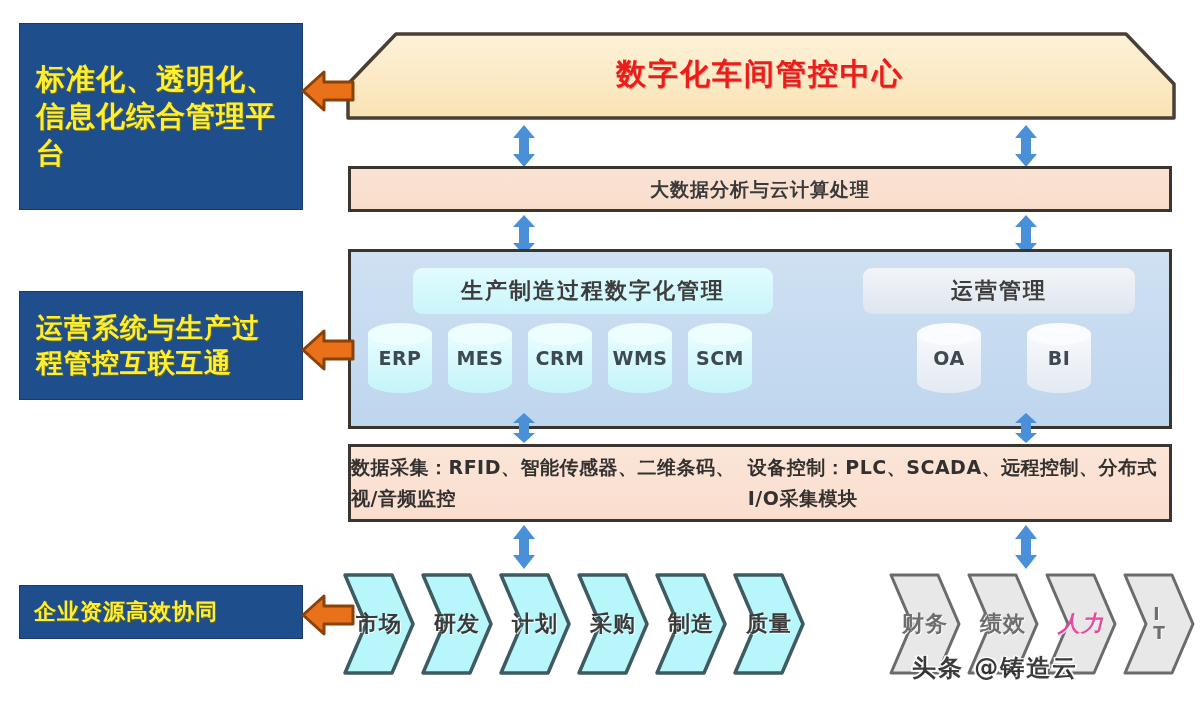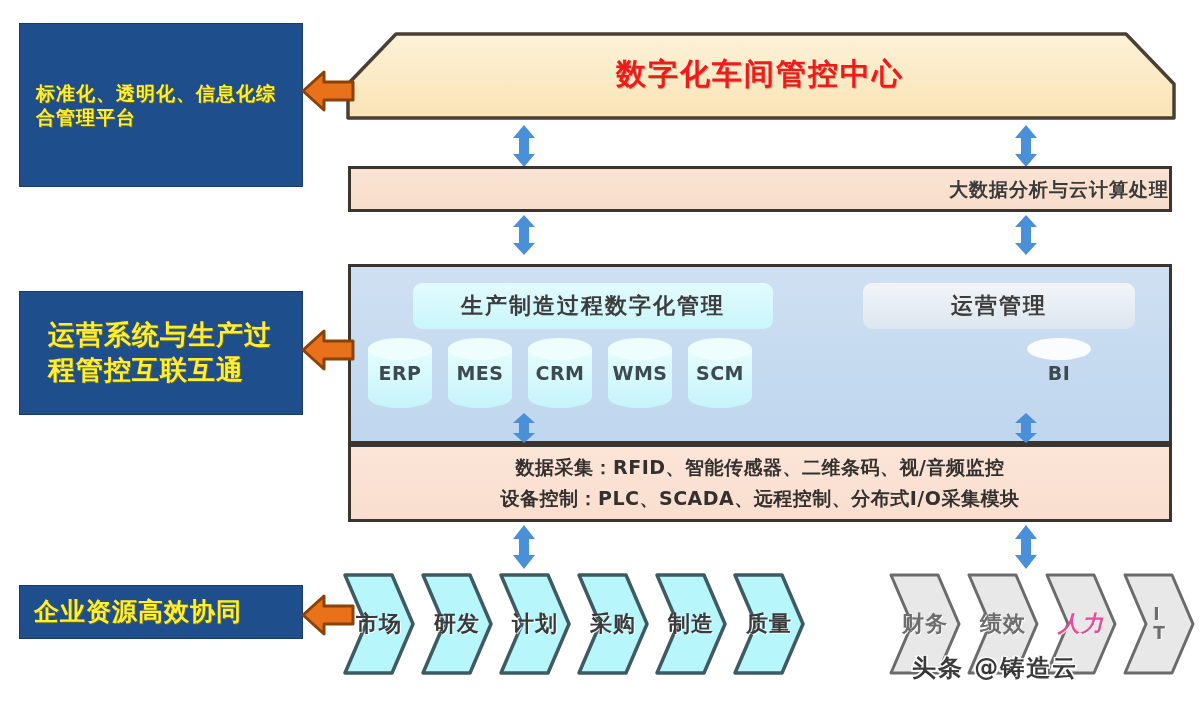--- a/index.html
+++ b/index.html
@@ -25,22 +25,22 @@
     align-items:center;
     box-sizing:border-box;
     text-shadow:1px 1px 0 #6a6a1a;
   }
   .left-label .ll-text{
     display:block;
     width:100%;
     line-height:1.28;
   }
 
-  #label-platform{left:20px;top:24px;width:282px;height:162px;padding:8px 14px;font-size:19px;}
-  #label-ops{left:20px;top:292px;width:282px;height:122px;padding:6px 26px;font-size:27px;}
+  #label-platform{left:20px;top:24px;width:282px;height:185px;padding:8px 14px;font-size:29px;}
+  #label-ops{left:20px;top:292px;width:282px;height:107px;padding:6px 14px;font-size:27px;}
 
   
   .orange-arrow{position:absolute;}
   #oa1{left:300px;top:66px;}
   #oa2{left:300px;top:325px;}
   #oa3{left:300px;top:590px;}
 
   
   .blue-arrow{position:absolute;}
 
@@ -53,27 +53,27 @@
     text-shadow:1px 1px 1px rgba(0,0,0,.25);
     text-align:right;
   }
 
   
   #bigdata{
     left:348px;top:166px;width:824px;height:46px;
     background:linear-gradient(180deg,#fae3d4 0%,#f8ddcb 100%);
   }
   #bigdata .btxt{
-    width:100%;text-align:right;line-height:40px;
+    width:100%;text-align:center;line-height:40px;
     color:#3a3a3a;font-size:19px;font-weight:bold;letter-spacing:1px;
   }
 
   
   #midpanel{
-    left:348px;top:264px;width:824px;height:180px;
+    left:348px;top:249px;width:824px;height:180px;
     background:linear-gradient(180deg,#cfe0f2 0%,#bed6ee 100%);
   }
   .sub-head{
     position:absolute;border-radius:9px;
     display:flex;align-items:center;justify-content:center;
     font-size:22px;font-weight:bold;color:#3d3d3d;letter-spacing:2px;
   }
   #head-prod{
     left:62px;top:16px;width:360px;height:46px;
     background:linear-gradient(180deg,#e2fbfd 0%,#c9f6fb 100%);
@@ -89,21 +89,21 @@
   .cyl .lbl{
     position:absolute;left:0;top:0;width:70px;height:72px;
     display:flex;align-items:center;justify-content:center;
     font-size:19px;font-weight:bold;color:#3d4a50;letter-spacing:.5px;
   }
 
   
   #acq{
     left:348px;top:444px;width:824px;height:78px;
     background:linear-gradient(180deg,#fbe5d7 0%,#f9decf 100%);
-    display:flex;flex-direction:column;align-items:center;justify-content:center;
+    display:flex;align-items:center;justify-content:center;
   }
   #acq .line{
     font-size:19px;color:#33302e;font-weight:bold;letter-spacing:.5px;line-height:1.65;
   }
 
   
   .chev{position:absolute;top:572px;width:74px;height:104px;}
   .chev .ctxt{
     position:absolute;left:0;top:0;width:74px;height:104px;
     display:flex;align-items:center;justify-content:center;
@@ -200,20 +200,33 @@
       <div class="lbl">WMS</div>
     </div>
     <div class="cyl" style="left:334px;top:70px;">
       <svg width="70" height="72" viewBox="0 0 70 72">
         <path d="M3,12 L3,60 A32,11 0 0 0 67,60 L67,12 Z" fill="url(#gc1)"></path>
         <ellipse cx="35" cy="12" rx="32" ry="11" fill="#eefeff"></ellipse>
       </svg>
       <div class="lbl">SCM</div>
     </div>
 
+    <div class="cyl" style="left:563px;top:70px;">
+      <svg width="70" height="72" viewBox="0 0 70 72">
+        <defs>
+            <linearGradient id="gc2" x1="0" y1="0" x2="0" y2="1">
+          <stop offset="0%" stop-color="#f7f9fc"></stop>
+              <stop offset="100%" stop-color="#e3eaf2"></stop>
+        </linearGradient>
+          </defs>
+        <path d="M3,12 L3,60 A32,11 0 0 0 67,60 L67,12 Z" fill="url(#gc2)"></path>
+        <ellipse cx="35" cy="12" rx="32" ry="11" fill="#fafcff"></ellipse>
+      </svg>
+      <div class="lbl">OA</div>
+    </div>
     <div class="cyl" style="left:673px;top:70px;">
       <svg width="70" height="72" viewBox="0 0 70 72">
         <path d="M3,12 L3,60 A32,11 0 0 0 67,60 L67,12 Z" fill="url(#gc2)"></path>
         <ellipse cx="35" cy="12" rx="32" ry="11" fill="#fafcff"></ellipse>
       </svg>
       <div class="lbl">BI</div>
     </div>
   </div>
 
   <svg class="blue-arrow" style="left:511px;top:412px;" width="26" height="32" viewBox="0 0 26 32">
@@ -316,21 +329,21 @@
       <span>I<br>T</span>
     </div>
   </div>
 
   <div class="left-label" id="label-platform">
     <span class="ll-text">标准化、透明化、信息化综合管理平台</span>
   </div>
   <div class="left-label" id="label-ops">
     <span class="ll-text">运营系统与生产过程管控互联互通</span>
   </div>
-  <div class="left-label" id="label-resources" style="left:20px;top:586px;width:282px;height:52px;padding:4px 12px;font-size:25px;">
+  <div class="left-label" id="label-resources" style="left:20px;top:586px;width:282px;height:52px;padding:4px 12px;font-size:22px;">
     <span class="ll-text">企业资源高效协同</span>
   </div>
 
   <svg class="orange-arrow" id="oa1" width="56" height="50" viewBox="0 0 56 50">
     <polygon points="3,25 24,6 24,16 53,16 53,34 24,34 24,44" fill="#e8711a" stroke="#8a4208" stroke-width="3" stroke-linejoin="round"></polygon>
   </svg>
   <svg class="orange-arrow" id="oa2" width="56" height="50" viewBox="0 0 56 50">
     <polygon points="3,25 24,6 24,16 53,16 53,34 24,34 24,44" fill="#e8711a" stroke="#8a4208" stroke-width="3" stroke-linejoin="round"></polygon>
   </svg>
   <svg class="orange-arrow" id="oa3" width="56" height="50" viewBox="0 0 56 50">

